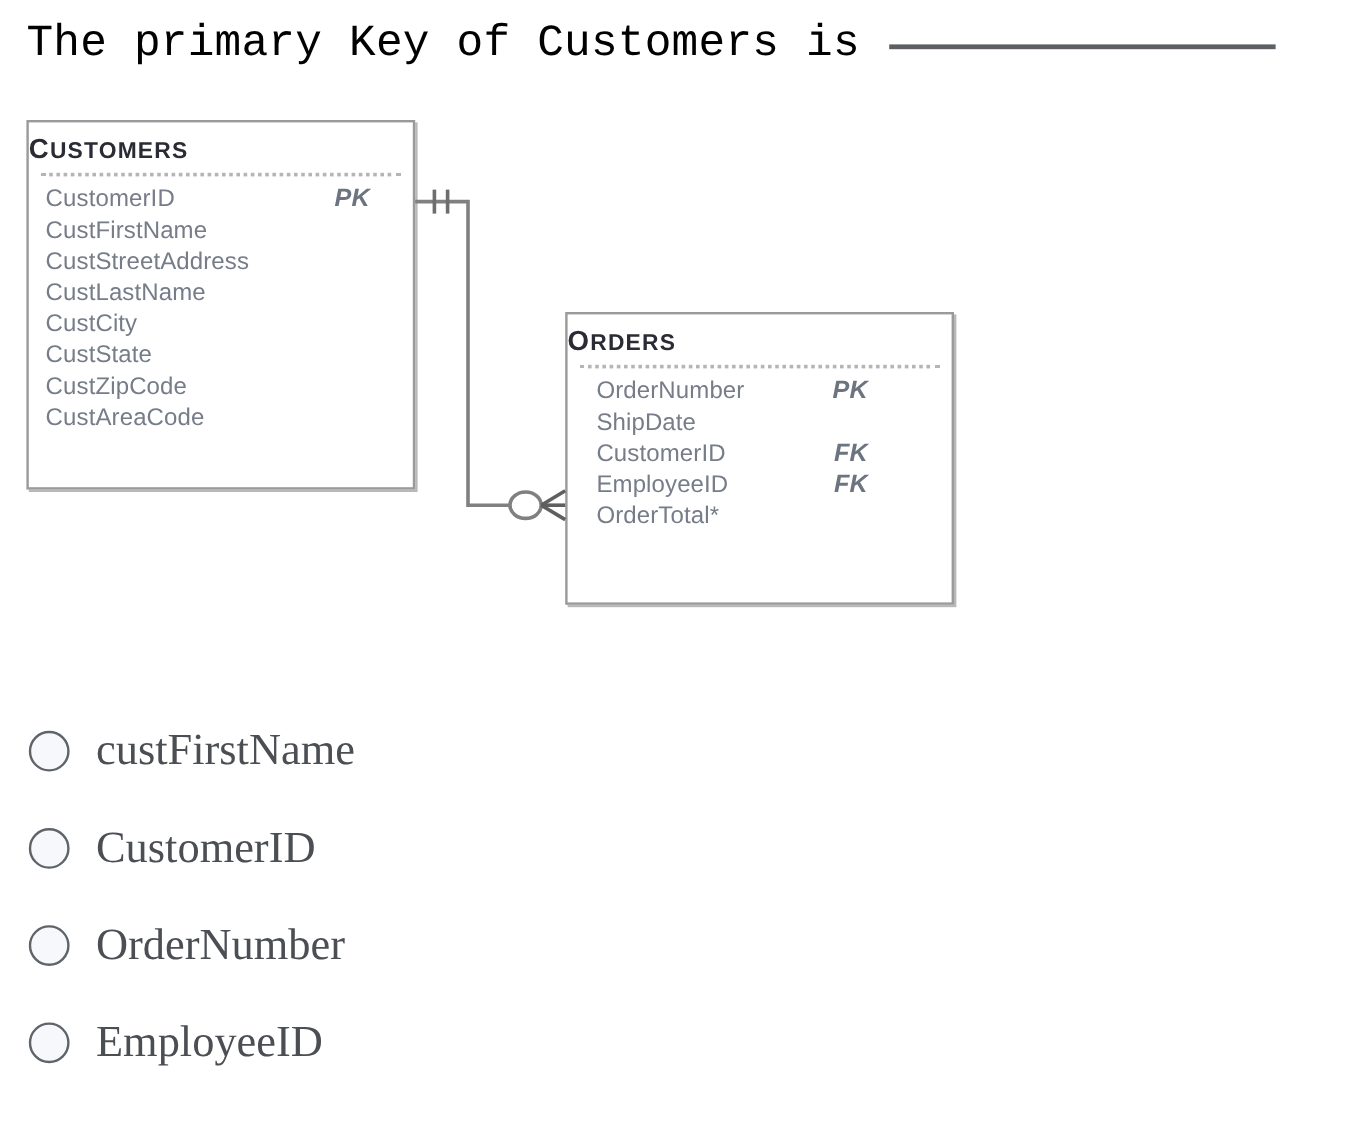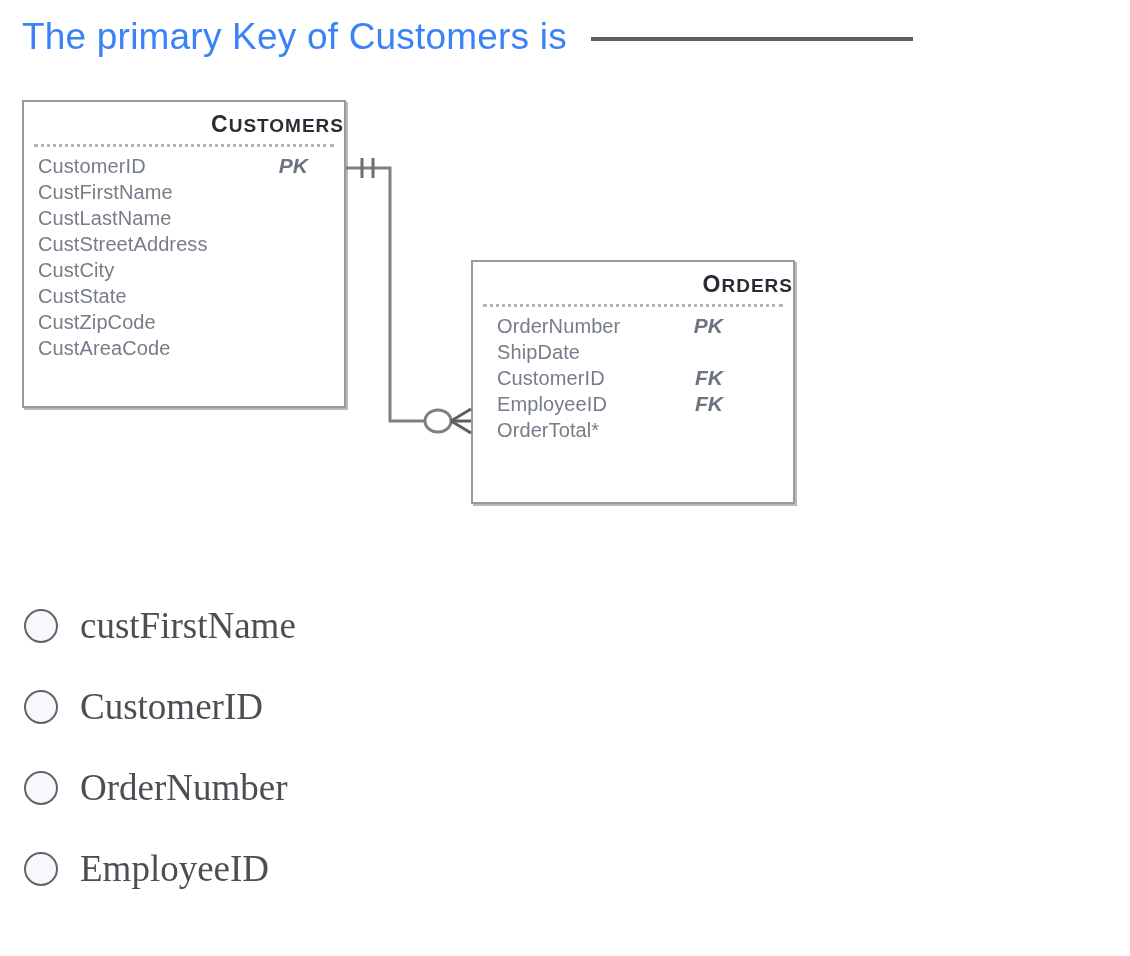--- a/index.html
+++ b/index.html
@@ -20,23 +20,23 @@
   #question-prompt {
     position: absolute;
     left: 22px;
     top: 6px;
     width: 1090px;
     height: 62px;
     display: flex;
     align-items: center;
   }
   #question-prompt .q-text {
-    font-family: Liberation Sans, sans-serif;
+    font-family: Liberation Mono, monospace;
     font-size: 37px;
-    color: #3b82f6;
+    color: #000000;
     letter-spacing: 0.2px;
     white-space: nowrap;
   }
   #question-prompt .q-blank {
     display: inline-block;
     width: 322px;
     height: 0;
     margin-left: 24px;
     margin-bottom: -4px;
     border-bottom: 4px solid #5c6065;
@@ -65,21 +65,21 @@
     height: 308px;
   }
   #entity-orders {
     left: 471px;
     top: 170px;
     width: 324px;
     height: 244px;
   }
 
   .entity-title {
-    text-align: right;
+    text-align: left;
     font-family: "Liberation Sans", sans-serif;
     font-weight: bold;
     color: #2b2b35;
     padding-top: 9px;
     padding-bottom: 4px;
     letter-spacing: 1px;
   }
   .entity-title .cap {
     font-size: 23px;
   }
@@ -182,25 +182,25 @@
     <div class="attr-list">
       <div class="attr-row">
         <span class="attr-name">CustomerID</span>
         <span class="attr-key">PK</span>
       </div>
       <div class="attr-row">
         <span class="attr-name">CustFirstName</span>
         <span class="attr-key"></span>
       </div>
       <div class="attr-row">
+        <span class="attr-name">CustStreetAddress</span>
+        <span class="attr-key"></span>
+      </div>
+      <div class="attr-row">
         <span class="attr-name">CustLastName</span>
-        <span class="attr-key"></span>
-      </div>
-      <div class="attr-row">
-        <span class="attr-name">CustStreetAddress</span>
         <span class="attr-key"></span>
       </div>
       <div class="attr-row">
         <span class="attr-name">CustCity</span>
         <span class="attr-key"></span>
       </div>
       <div class="attr-row">
         <span class="attr-name">CustState</span>
         <span class="attr-key"></span>
       </div>

